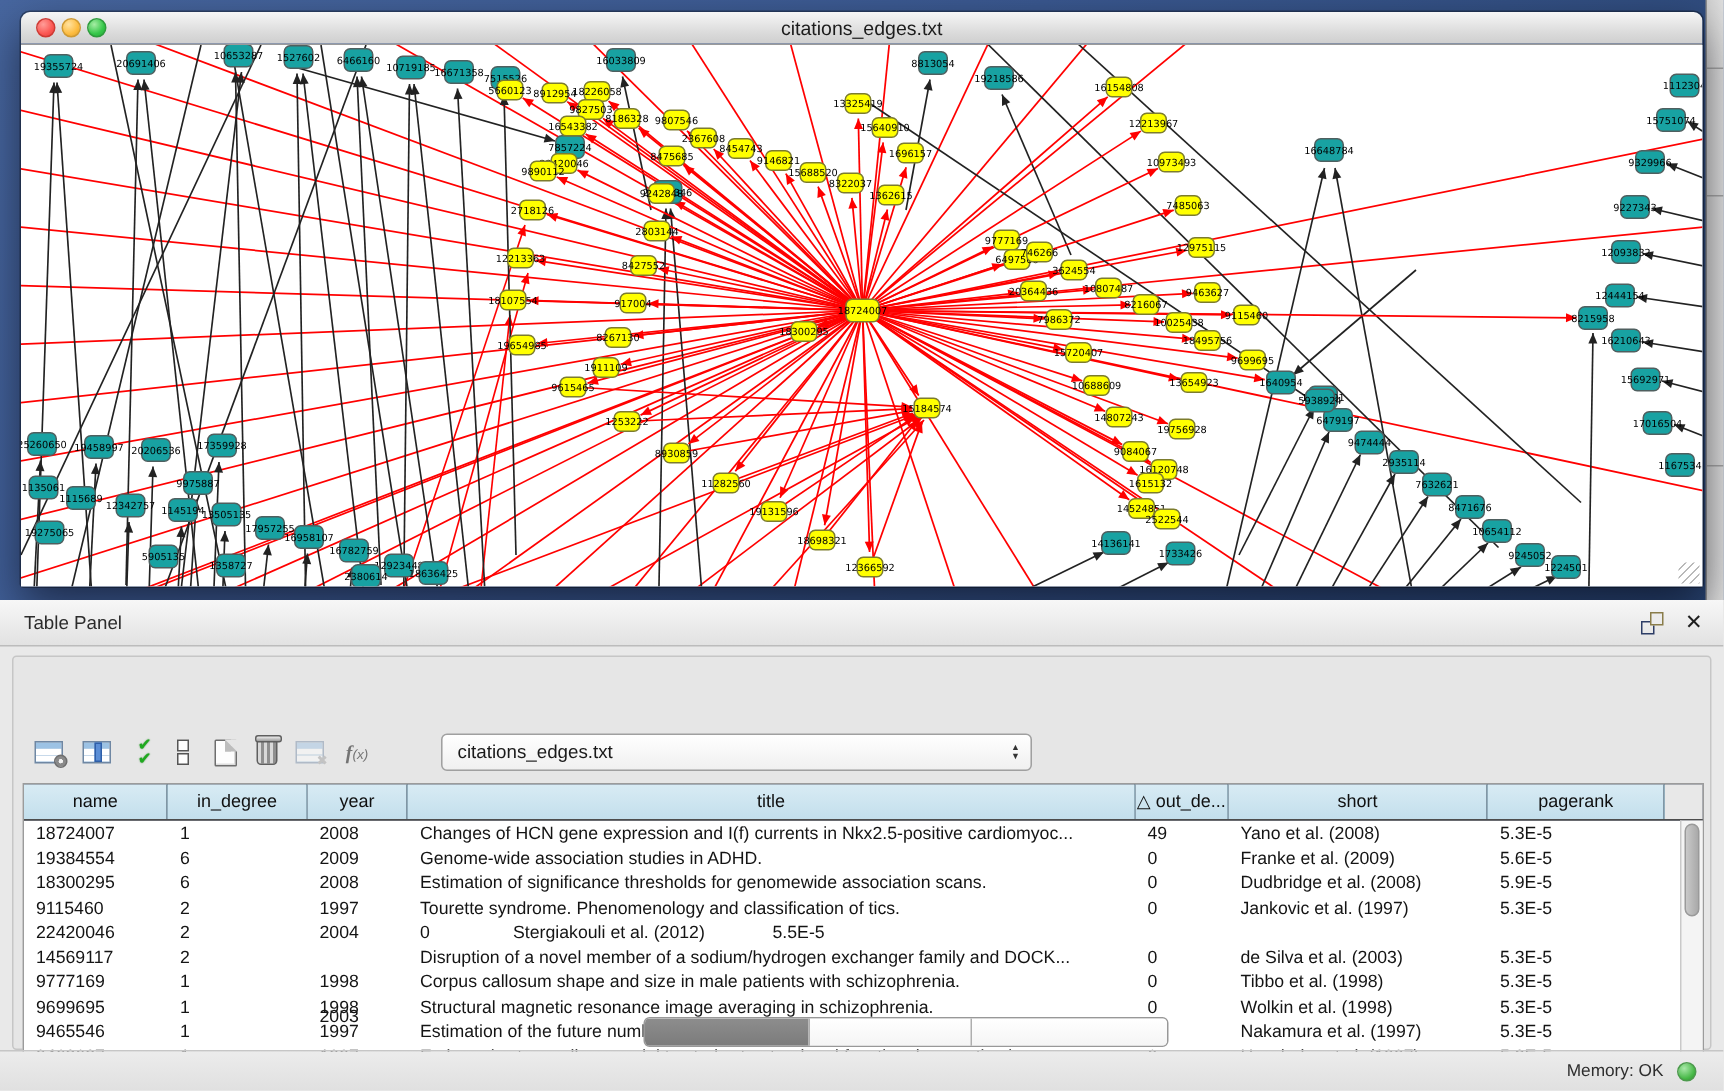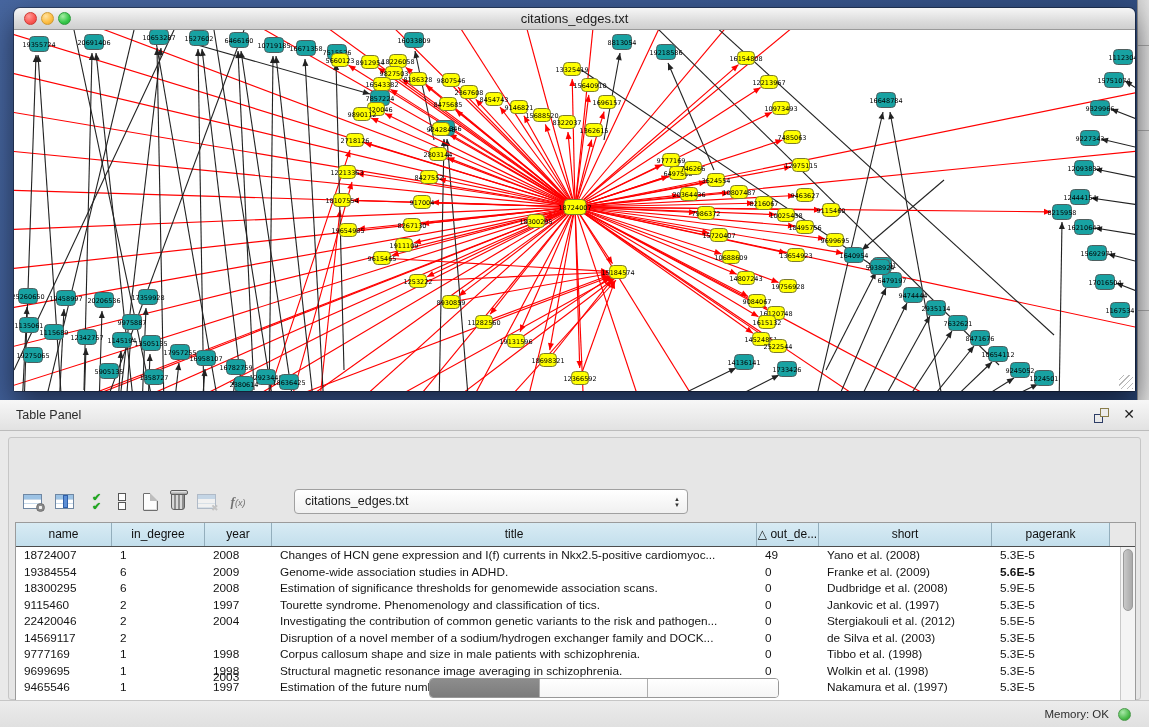--- a/index.html
+++ b/index.html
@@ -766,21 +766,21 @@
             <div class="td" style="width: 173px;">Yano et al. (2008)</div>
             <div class="td" style="width: 118px;">5.3E-5</div>
           </div>
           <div class="tr">
             <div class="td" style="width: 96px;">19384554</div>
             <div class="td" style="width: 93px;">6</div>
             <div class="td" style="width: 67px;">2009</div>
             <div class="td" style="width: 485px;">Genome-wide association studies in ADHD.</div>
             <div class="td" style="width: 62px;">0</div>
             <div class="td" style="width: 173px;">Franke et al. (2009)</div>
-            <div class="td" style="width: 118px; font-weight: bold;">5.6E-5</div>
+            <div class="td" style="width: 118px;">5.6E-5</div>
           </div>
           <div class="tr">
             <div class="td" style="width: 96px;">18300295</div>
             <div class="td" style="width: 93px;">6</div>
             <div class="td" style="width: 67px;">2008</div>
             <div class="td" style="width: 485px;">Estimation of significance thresholds for genomewide association scans.</div>
             <div class="td" style="width: 62px;">0</div>
             <div class="td" style="width: 173px;">Dudbridge et al. (2008)</div>
             <div class="td" style="width: 118px;">5.9E-5</div>
           </div>
@@ -790,21 +790,20 @@
             <div class="td" style="width: 67px;">1997</div>
             <div class="td" style="width: 485px;">Tourette syndrome. Phenomenology and classification of tics.</div>
             <div class="td" style="width: 62px;">0</div>
             <div class="td" style="width: 173px;">Jankovic et al. (1997)</div>
             <div class="td" style="width: 118px;">5.3E-5</div>
           </div>
           <div class="tr">
             <div class="td" style="width: 96px;">22420046</div>
             <div class="td" style="width: 93px;">2</div>
             <div class="td" style="width: 67px;">2004</div>
-            <div class="td" style="width: 485px;">Investigating the contribution of common genetic variants to the risk and pathogen...</div>
             <div class="td" style="width: 62px;">0</div>
             <div class="td" style="width: 173px;">Stergiakouli et al. (2012)</div>
             <div class="td" style="width: 118px;">5.5E-5</div>
           </div>
           <div class="tr">
             <div class="td" style="width: 96px;">14569117</div>
             <div class="td" style="width: 93px;">2</div>
             <div class="td" style="width: 67px; margin-top: 39px;">2003</div>
             <div class="td" style="width: 485px;">Disruption of a novel member of a sodium/hydrogen exchanger family and DOCK...</div>
             <div class="td" style="width: 62px;">0</div>

